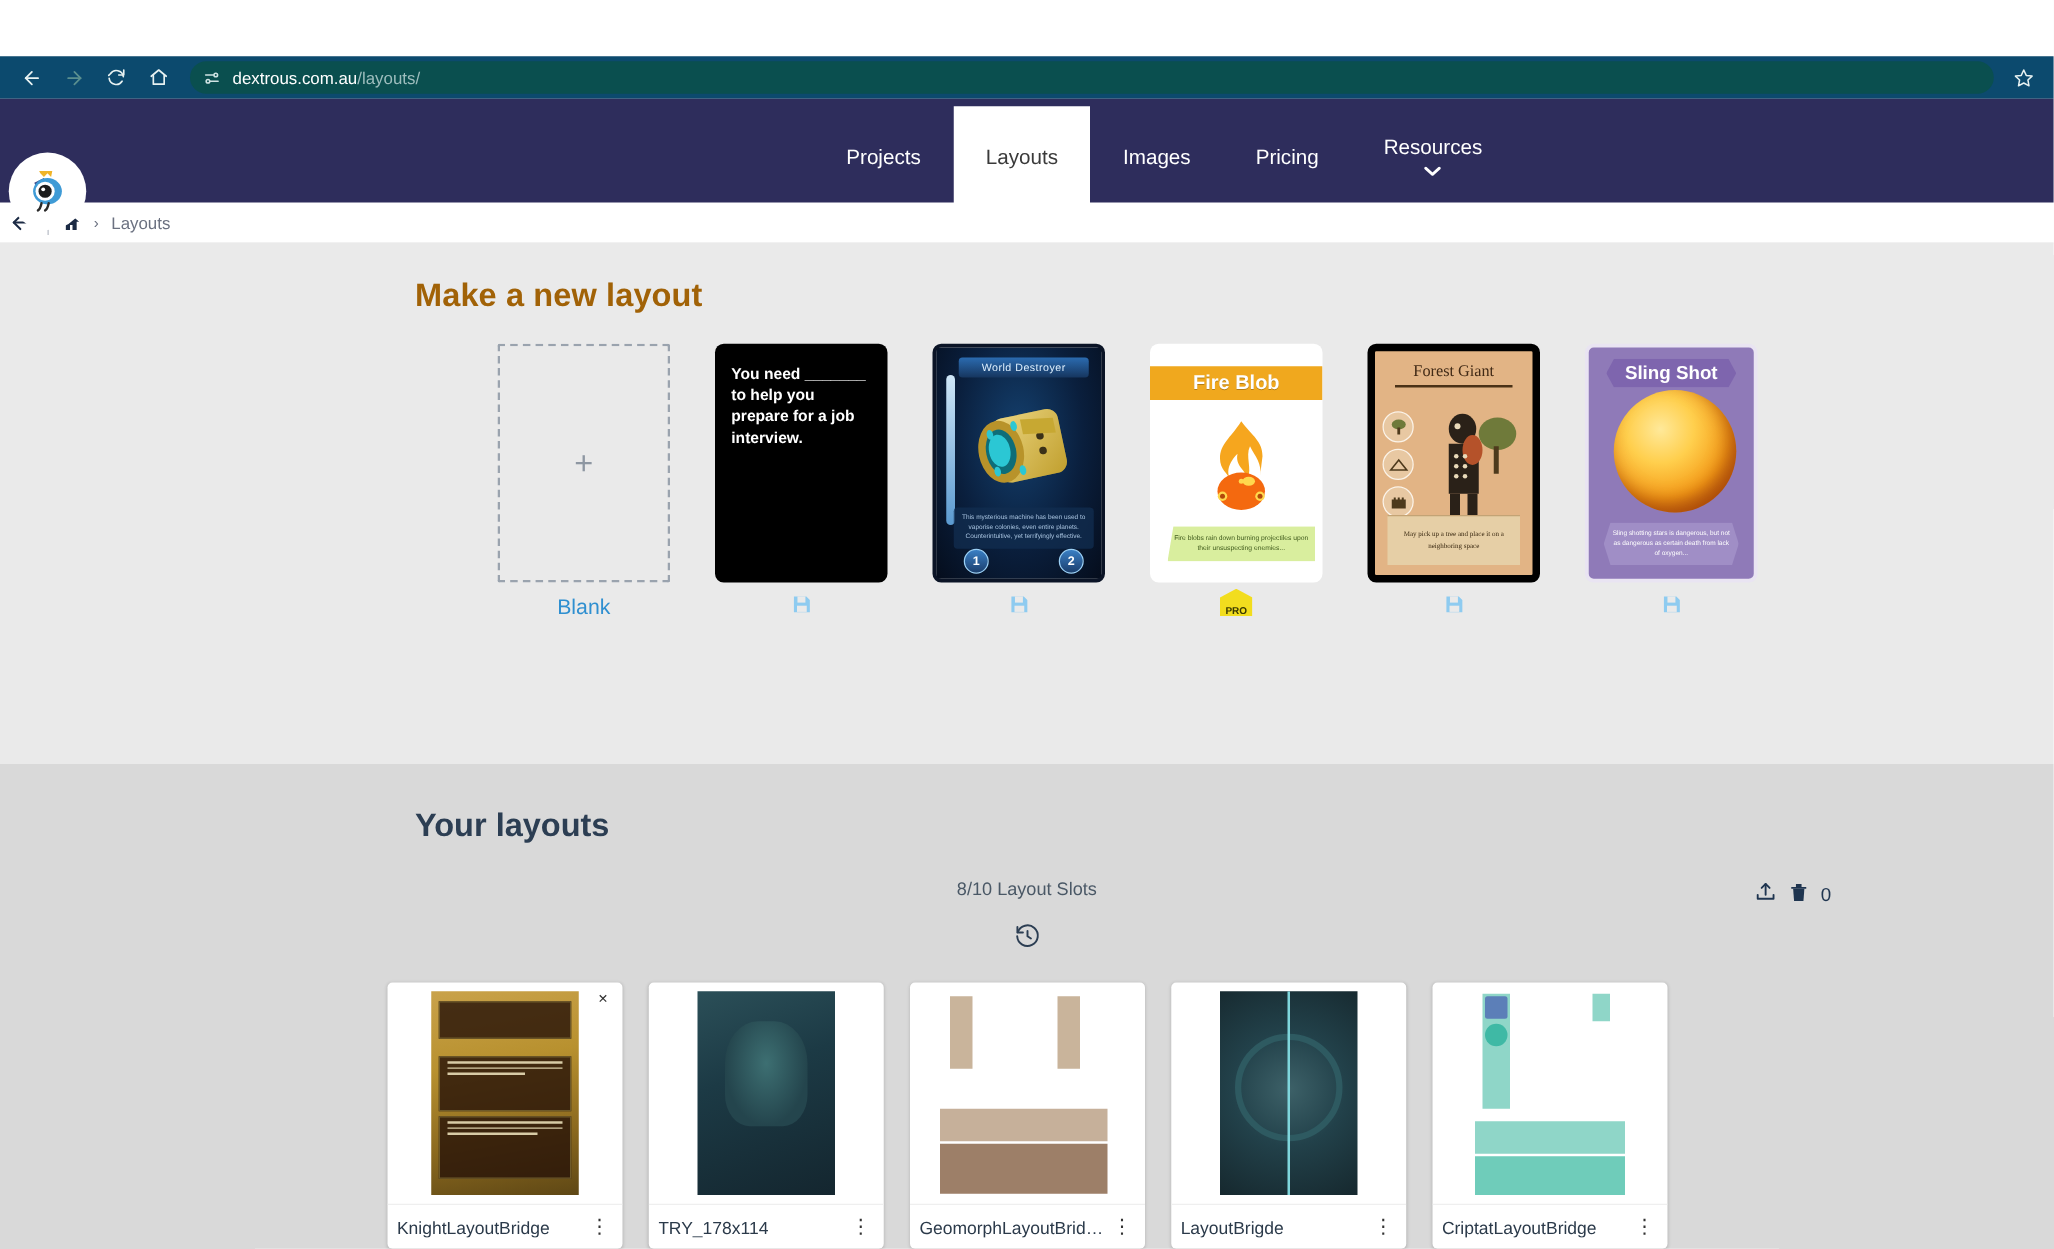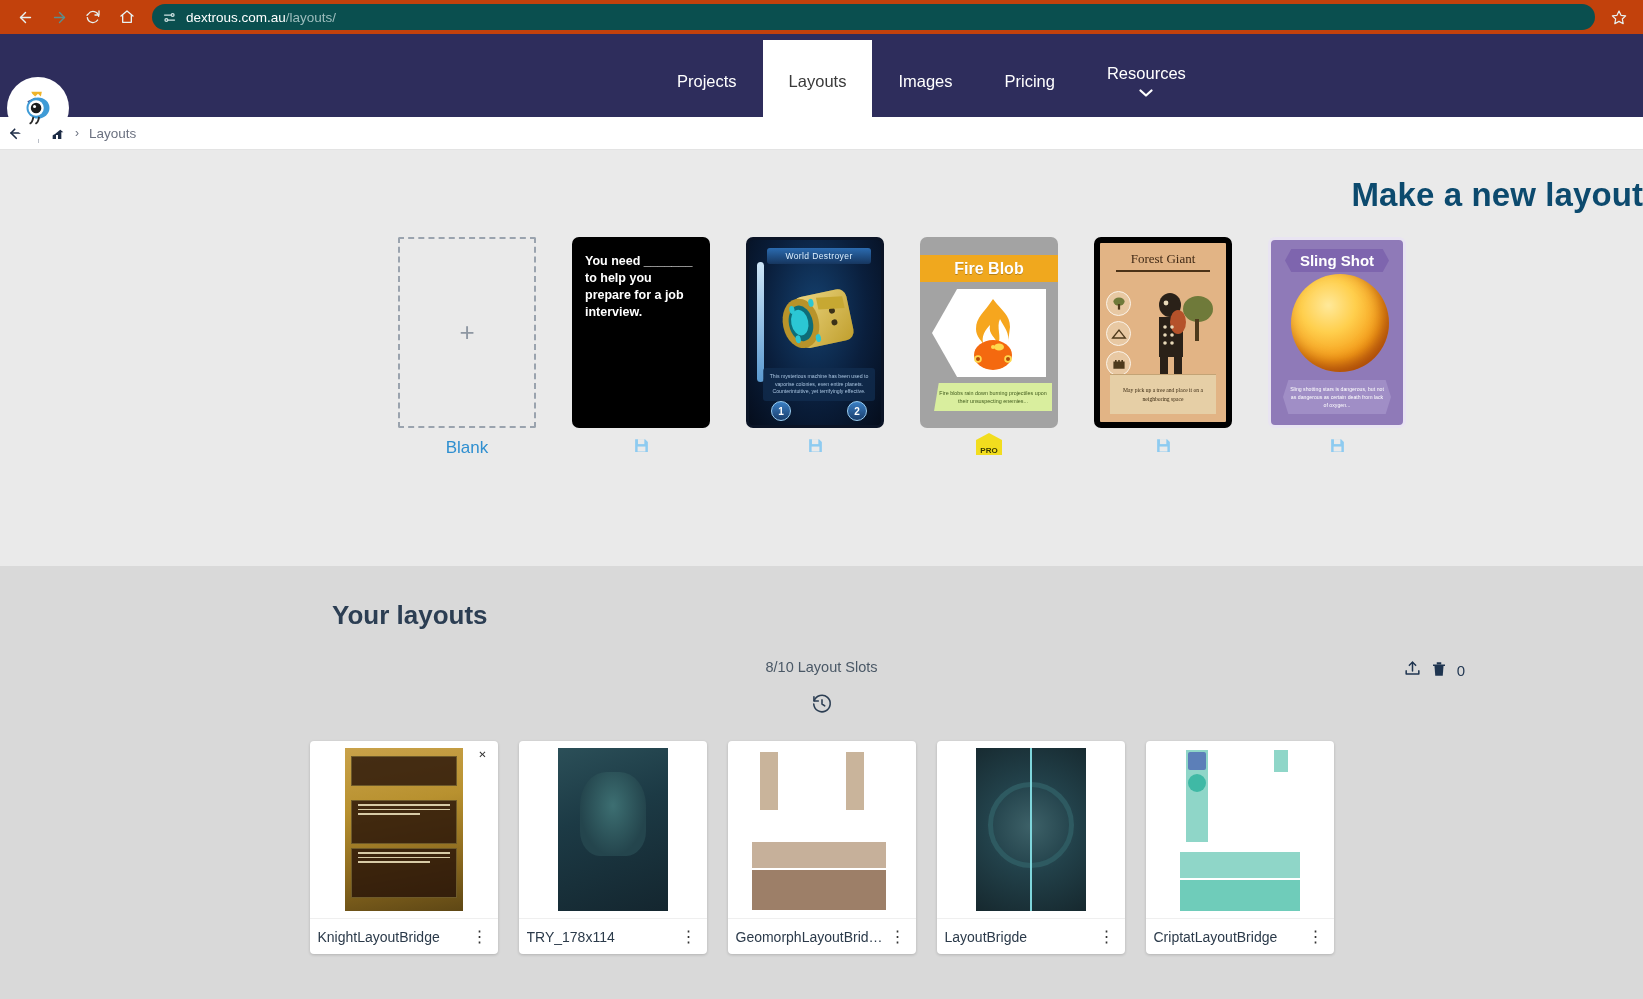--- a/index.html
+++ b/index.html
@@ -6,25 +6,26 @@
   html, body {
     width: 1643px; height: 999px;
     font-family: "Liberation Sans", sans-serif;
     background: #ffffff;
     overflow: hidden;
   }
 
   
   .browser-bar {
     height: 34px;
-    background: #c2410c;
+    background: #0c4a6e;
     display: flex;
     align-items: center;
     padding: 0 10px;
     gap: 4px;
+    margin-top: 45px;
   }
   .nav-btn {
     width: 30px; height: 30px;
     display: flex; align-items: center; justify-content: center;
     color: #e8f2f2;
     border-radius: 50%;
     flex: 0 0 auto;
   }
   .nav-btn.disabled { color: #5a8f8f; }
   .omnibox {
@@ -109,26 +110,25 @@
   .bc-label { color:#6b7180; font-size:13.5px; }
 
   
   .section-new {
     background: #eaeaea;
     padding: 26px 0 0 0;
     height: 416px;
     position: relative;
   }
   .section-title {
-    font-size: 33px;
-    color: #0c4a6e;
+    font-size: 26px;
+    color: #a16207;
     font-weight: bold;
     margin-left: 332px;
     letter-spacing: 0.1px;
-    text-align: right;
   }
   .templates-row {
     display: flex;
     align-items: flex-start;
     gap: 36px;
     margin-top: 23px;
     padding-left: 398px;
   }
   .tpl {
     width: 138px;
@@ -219,21 +219,21 @@
     background: linear-gradient(180deg,#3a7fc4,#1b3f6e);
     border: 1.5px solid #9bd0f5;
     color:#fff; font-size: 10px; font-weight:bold;
     display:flex; align-items:center; justify-content:center;
   }
   .cs-pip.l { left: 22px; }
   .cs-pip.r { right: 14px; }
   .cs-rail { position:absolute; left:8px; top:22px; width:7px; height:120px; background:linear-gradient(180deg,#cfe6f7,#5b9ad0); border-radius:4px;}
 
   
-  .card-fire { background: #a3a3a3; }
+  .card-fire { background: #ffffff; }
   .cf-band {
     position:absolute; left:0; right:0; top: 18px; height: 27px;
     background: #f0a81e;
     display:flex; align-items:center; justify-content:center;
     color:#ffffff; font-size: 16px; font-weight: bold;
     text-shadow: 0 1px 0 rgba(0,0,0,.25);
   }
   .cf-hex {
     position:absolute; left: 12px; top: 52px; width: 114px; height: 88px;
     background:#ffffff;

